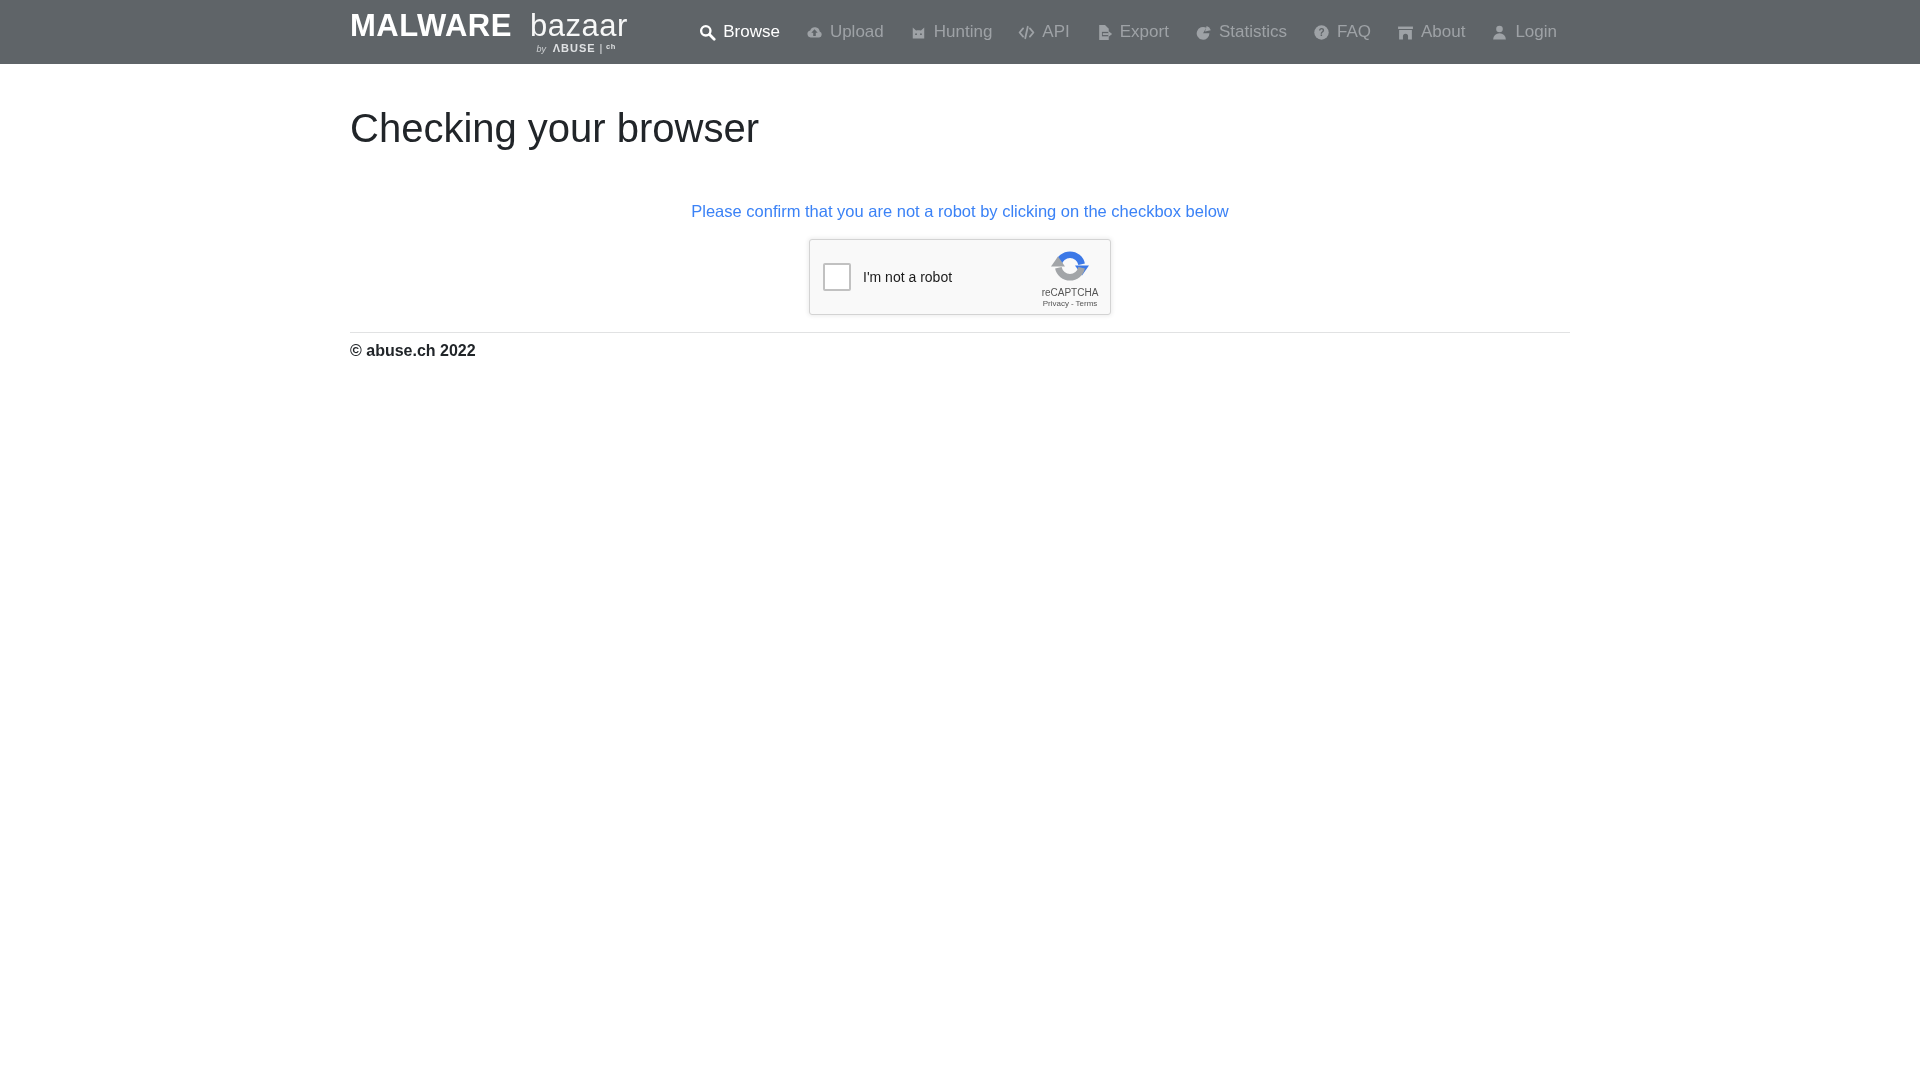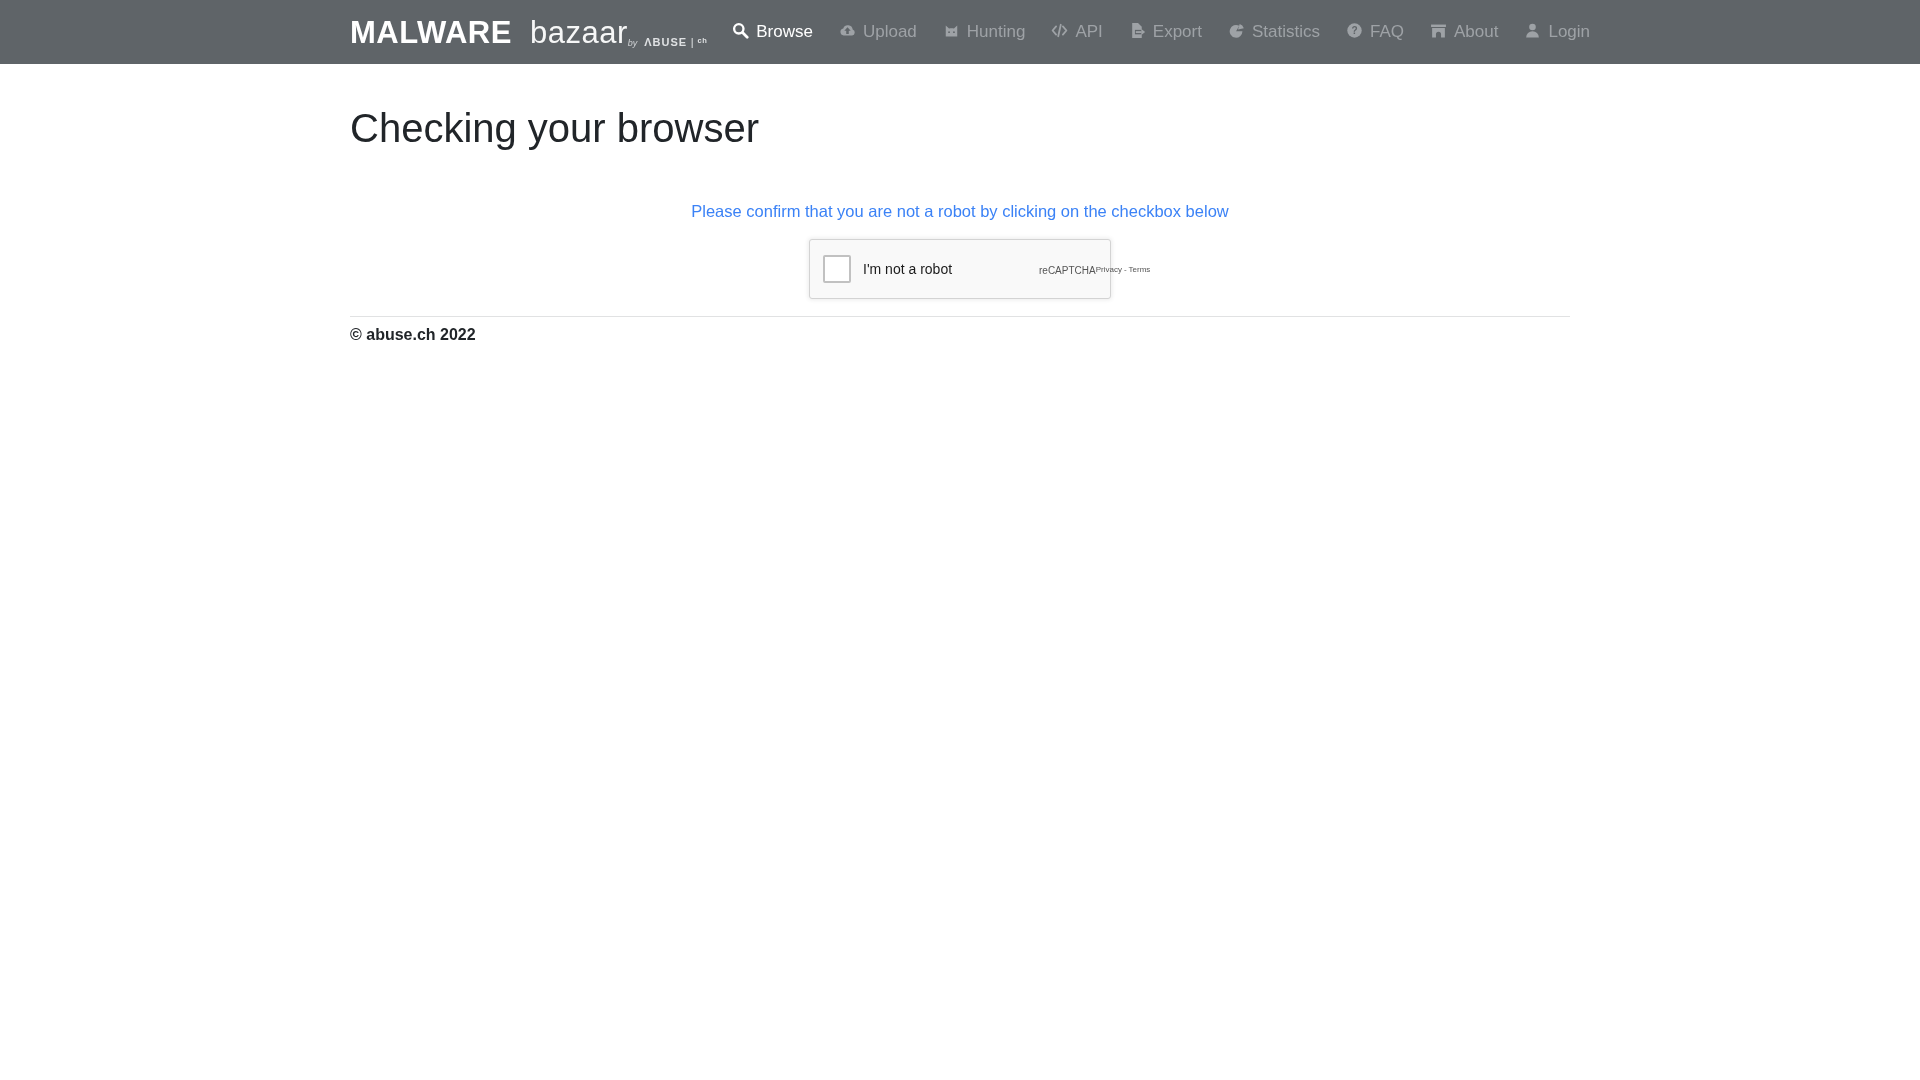--- a/index.html
+++ b/index.html
@@ -20,20 +20,21 @@
   }
   .navbar-inner {
     width: 1220px;
     margin: 0 auto;
     display: flex;
     align-items: center;
     justify-content: space-between;
   }
   .brand {
     display: flex;
+    flex-direction: column;
     cursor: pointer;
     text-decoration: none;
   }
   .brand-line {
     font-size: 31px;
     line-height: 1;
     color: #ffffff;
     white-space: nowrap;
     letter-spacing: 0.5px;
   }
@@ -54,20 +55,21 @@
   .byline-sep { font-weight: 300; padding: 0 1px; font-size: 11px; }
   .byline-tld { font-size: 7.5px; position: relative; top: -3px; font-weight: 700; letter-spacing: 0.5px; }
 
   .nav {
     display: flex;
     align-items: center;
     list-style: none;
   }
   .nav-link {
     display: inline-flex;
+    align-items: center;
     padding: 0 13px;
     font-size: 17px;
     color: #9ea2a6;
     text-decoration: none;
     cursor: pointer;
     white-space: nowrap;
   }
   .nav-link.active { color: #ffffff; }
   .nav-icon {
     width: 17px; height: 17px;
@@ -90,21 +92,21 @@
   .instruction {
     margin-top: 50px;
     text-align: center;
     font-size: 16.5px;
     color: #3b82f6;
   }
 
   
   .recaptcha {
     width: 302px;
-    height: 60px;
+    height: 76px;
     margin: 18px auto 0;
     background: #f9f9f9;
     border: 1px solid #d3d3d3;
     border-radius: 3px;
     box-shadow: 0 0 4px 1px rgba(0,0,0,0.08);
     display: flex;
     align-items: center;
   }
   .rc-checkbox {
     width: 28px; height: 28px;
@@ -117,21 +119,21 @@
   }
   .rc-label {
     margin-left: 12px;
     font-size: 14px;
     color: #1b1b1b;
   }
   .rc-logo-col {
     margin-left: auto;
     margin-right: 9px;
     display: flex;
-    flex-direction: row;
+    flex-direction: column;
     align-items: center;
     width: 62px;
   }
   .rc-logo { width: 38px; height: 38px; }
   .rc-brand {
     margin-top: 2px;
     font-size: 10px;
     color: #555555;
   }
   .rc-links {

